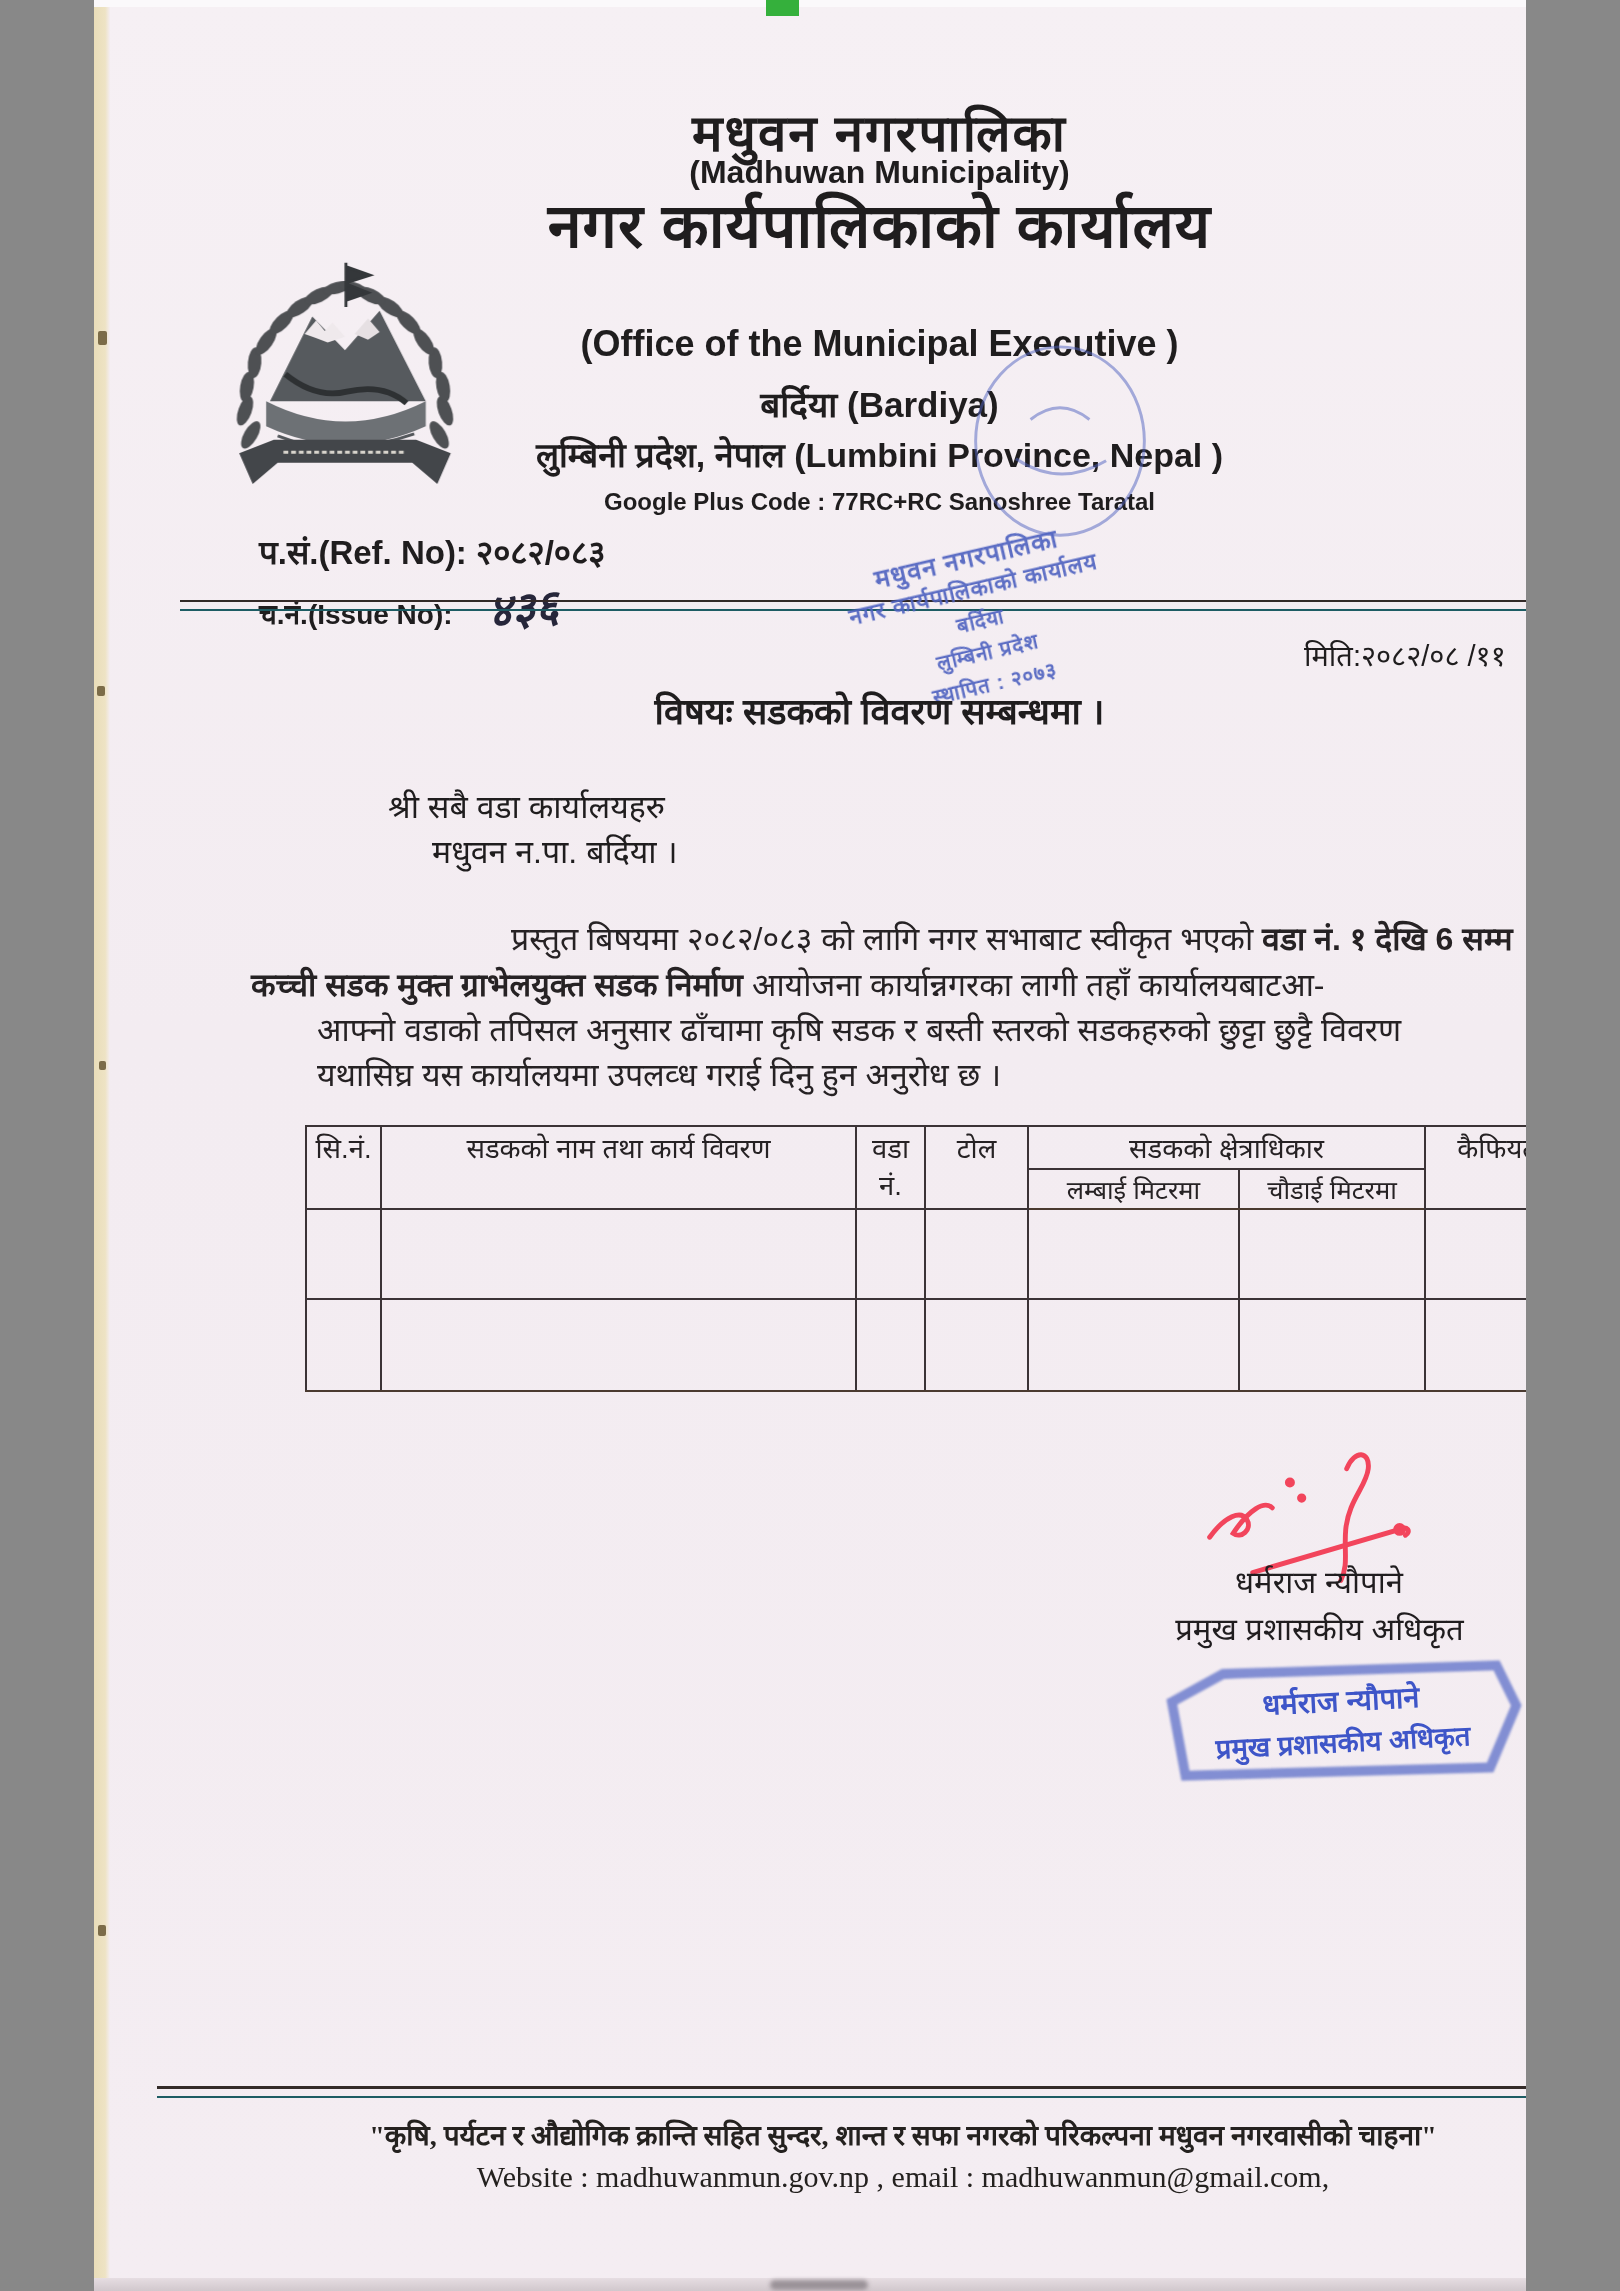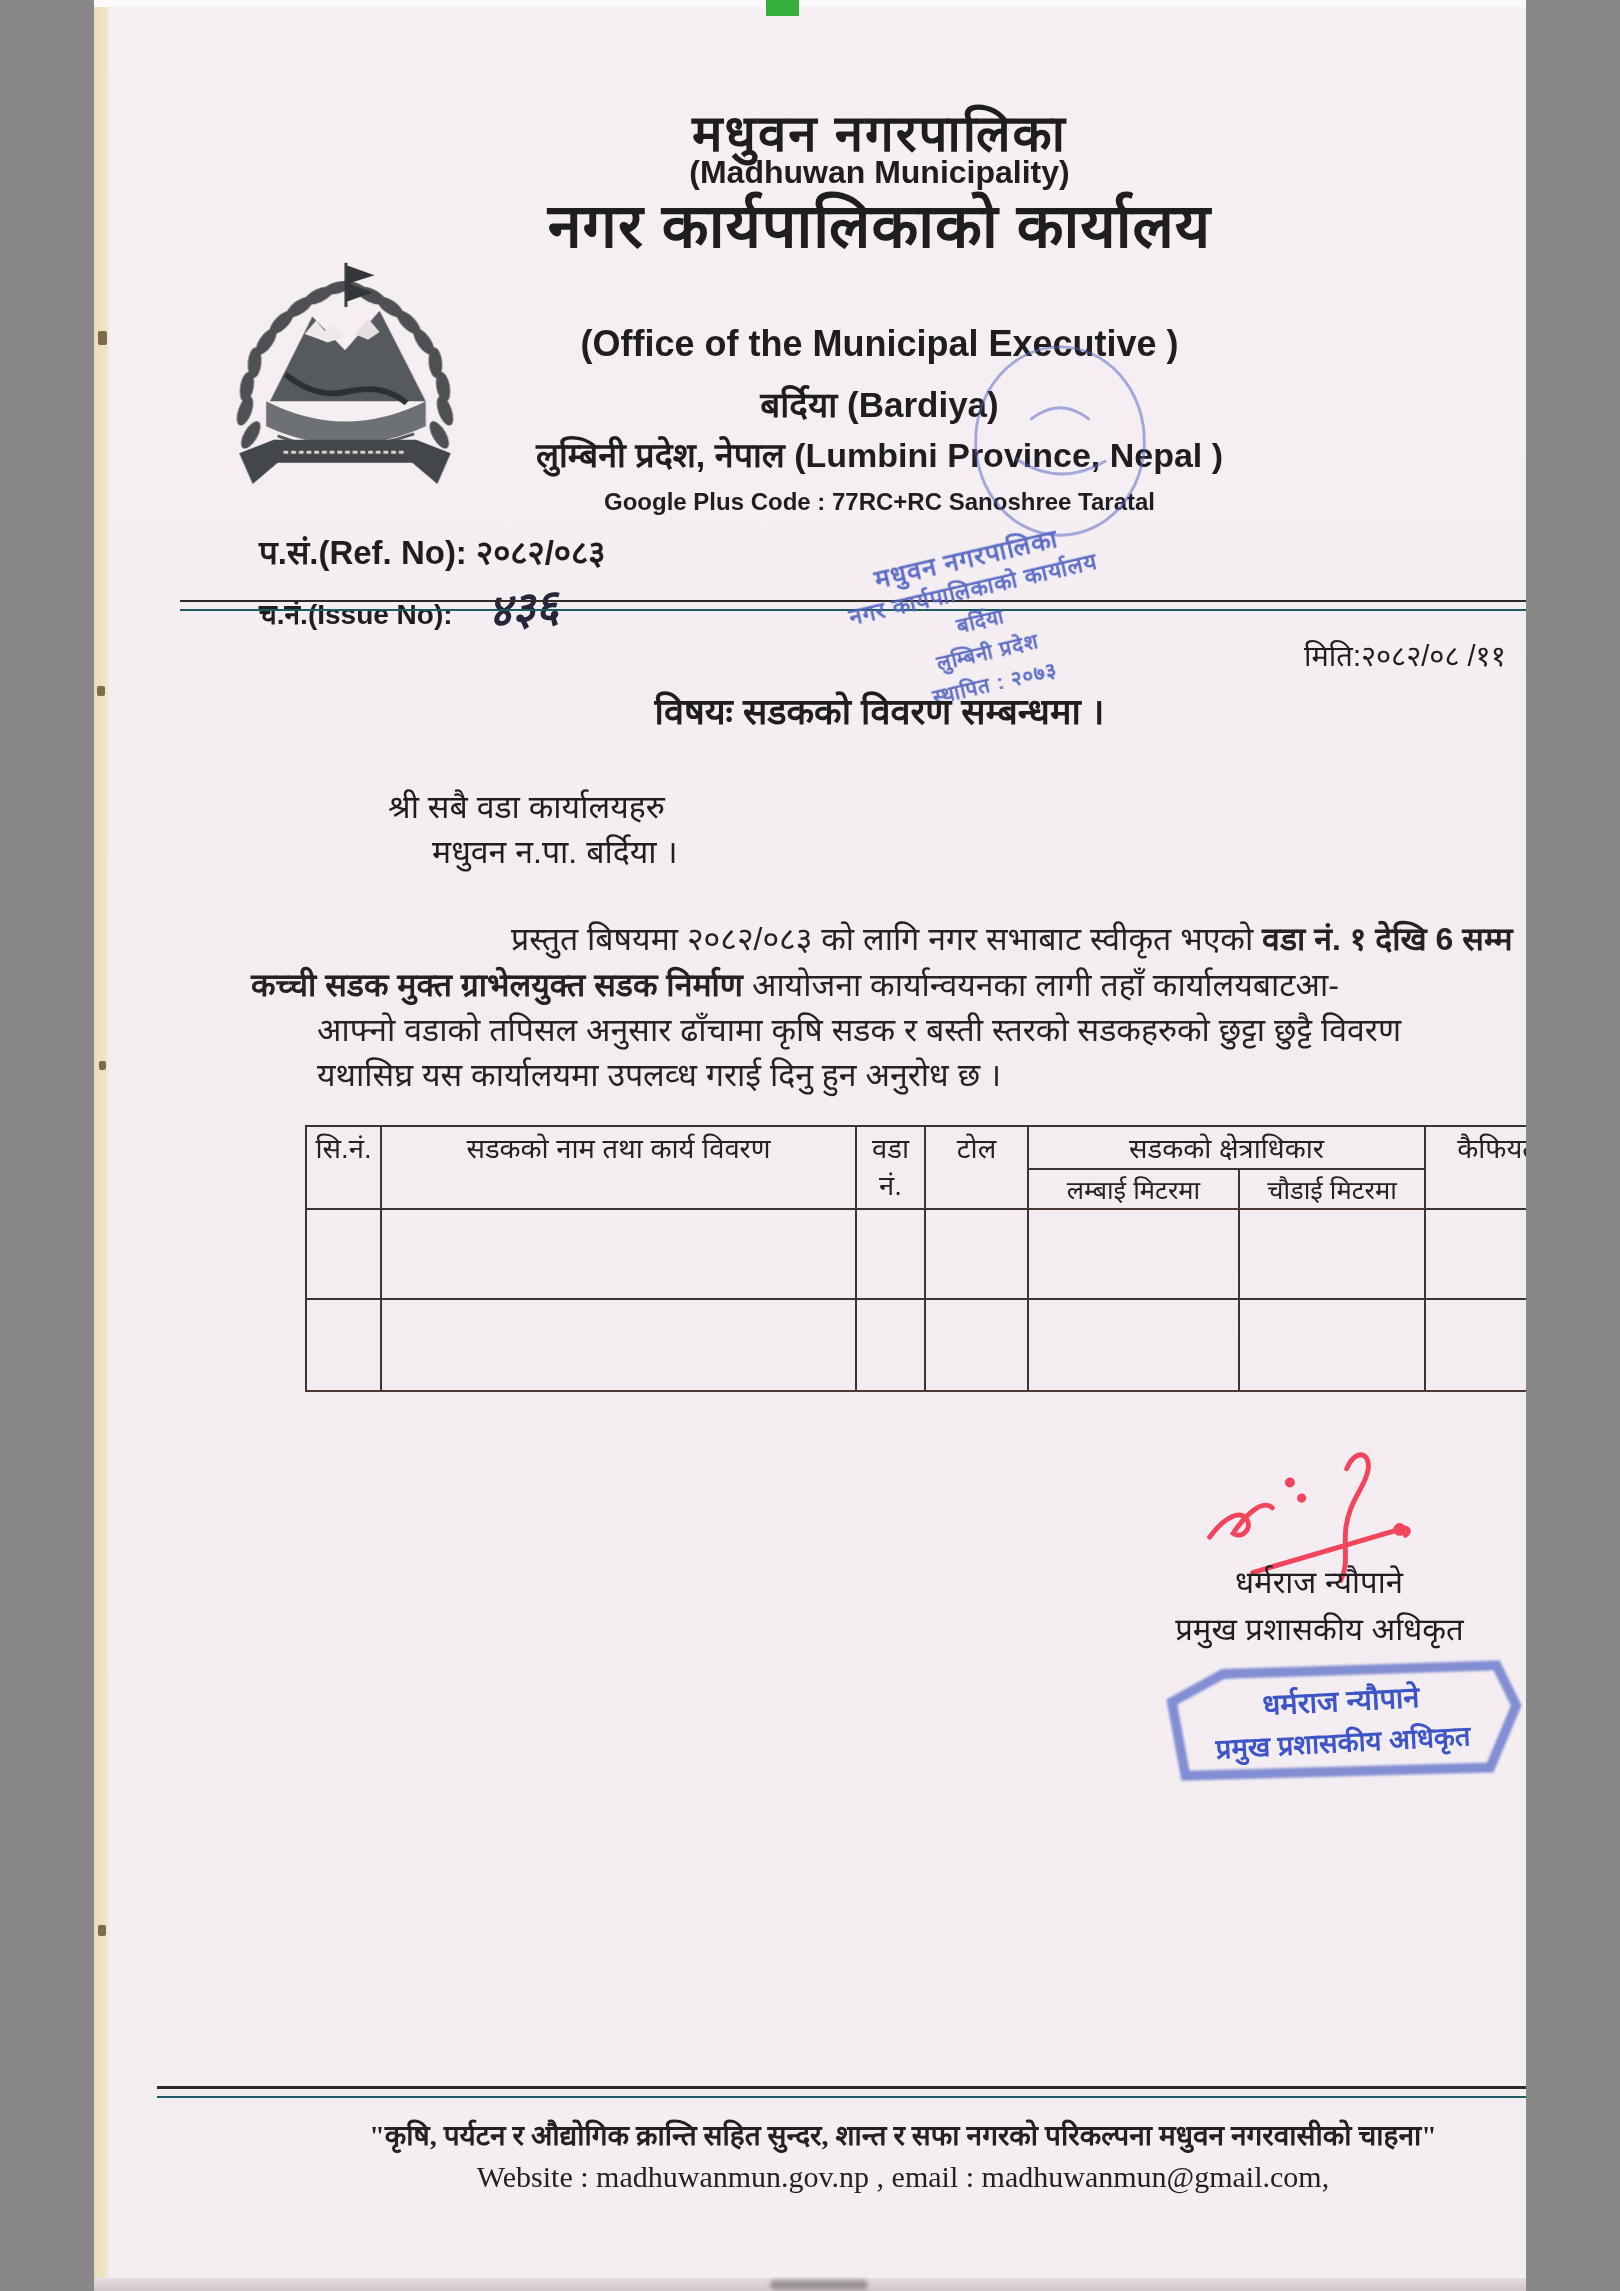--- a/index.html
+++ b/index.html
@@ -154,21 +154,21 @@
 
   <div class="b" style="position:absolute;left:88px;width:1395px;top:686px;text-align:center;font-size:36px;">विषयः सडकको विवरण  सम्बन्धमा ।</div>
 
   <div style="position:absolute;left:294px;top:784px;font-size:32px;white-space:nowrap;">श्री सबै वडा कार्यालयहरु</div>
   <div style="position:absolute;left:338px;top:829px;font-size:32px;white-space:nowrap;">मधुवन न.पा. बर्दिया ।</div>
 
   <div class="body-line" style="left:417px;top:916px;">
     <span>प्रस्तुत बिषयमा २०८२/०८३ को लागि नगर सभाबाट स्वीकृत भएको </span><span class="b">वडा नं. १ देखि 6 सम्म</span>
   </div>
   <div class="body-line" style="left:157px;top:962px;">
-    <span class="b">कच्ची सडक मुक्त ग्राभेलयुक्त सडक निर्माण</span><span> आयोजना कार्यान्वयनका लागी  तहाँ कार्यालयबाटआ-</span>
+    <span class="b">कच्ची सडक मुक्त ग्राभेलयुक्त सडक निर्माण</span><span> आयोजना कार्यान्नगरका लागी  तहाँ कार्यालयबाटआ-</span>
   </div>
   <div class="body-line" style="left:223px;top:1052px;">यथासिघ्र यस कार्यालयमा उपलव्ध गराई दिनु हुन अनुरोध छ ।</div>
   <div class="body-line" style="left:223px;top:1007px;">आफ्नो वडाको तपिसल अनुसार ढाँचामा कृषि सडक  र बस्ती स्तरको सडकहरुको छुट्टा छुट्टै विवरण</div>
 
   <table class="sheet">
     <colgroup>
       <col style="width:75px">
         <col style="width:475px">
         <col style="width:69px">
       <col style="width:103px">

